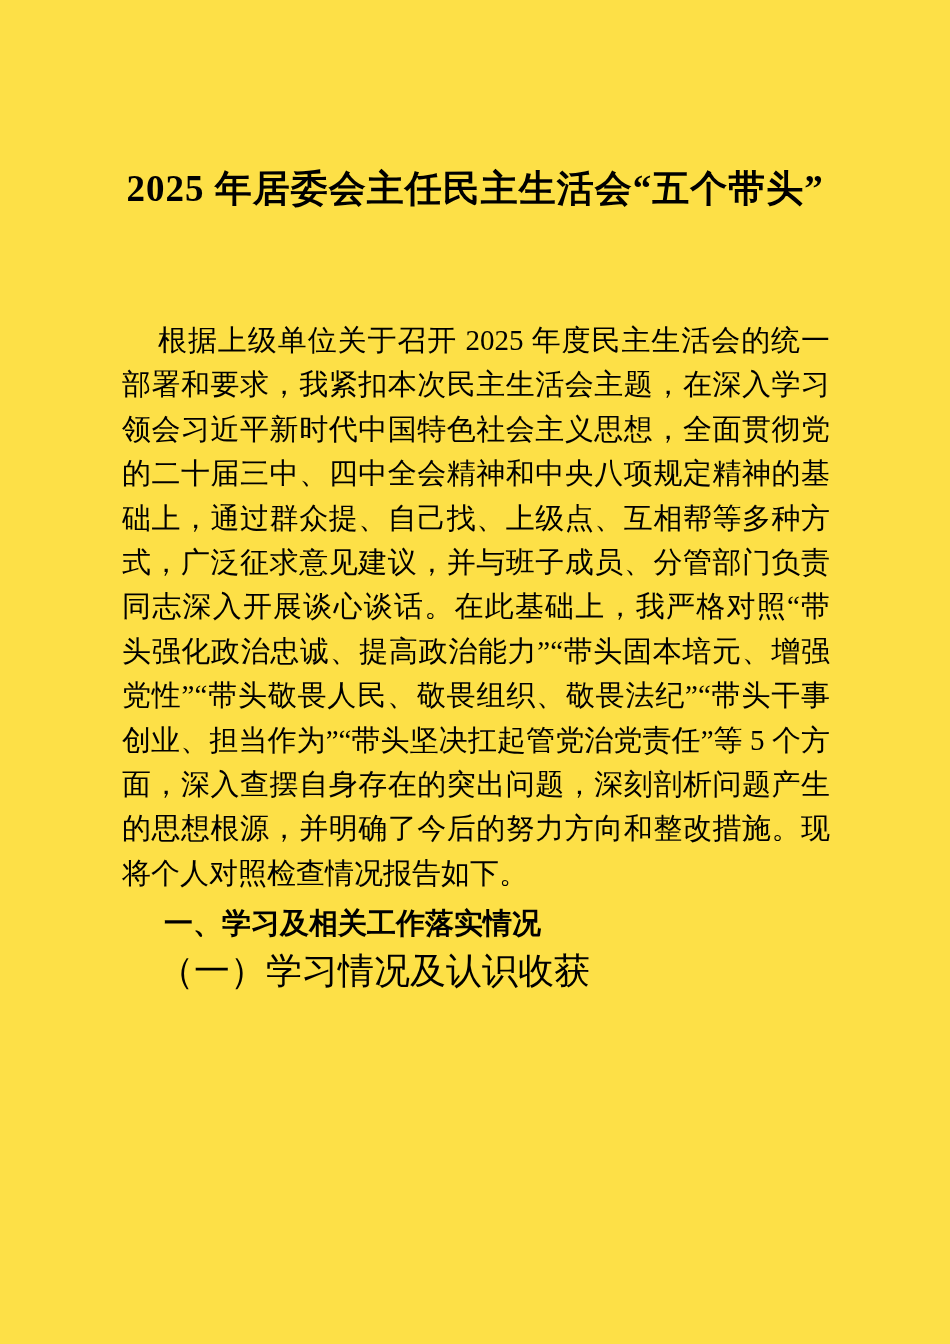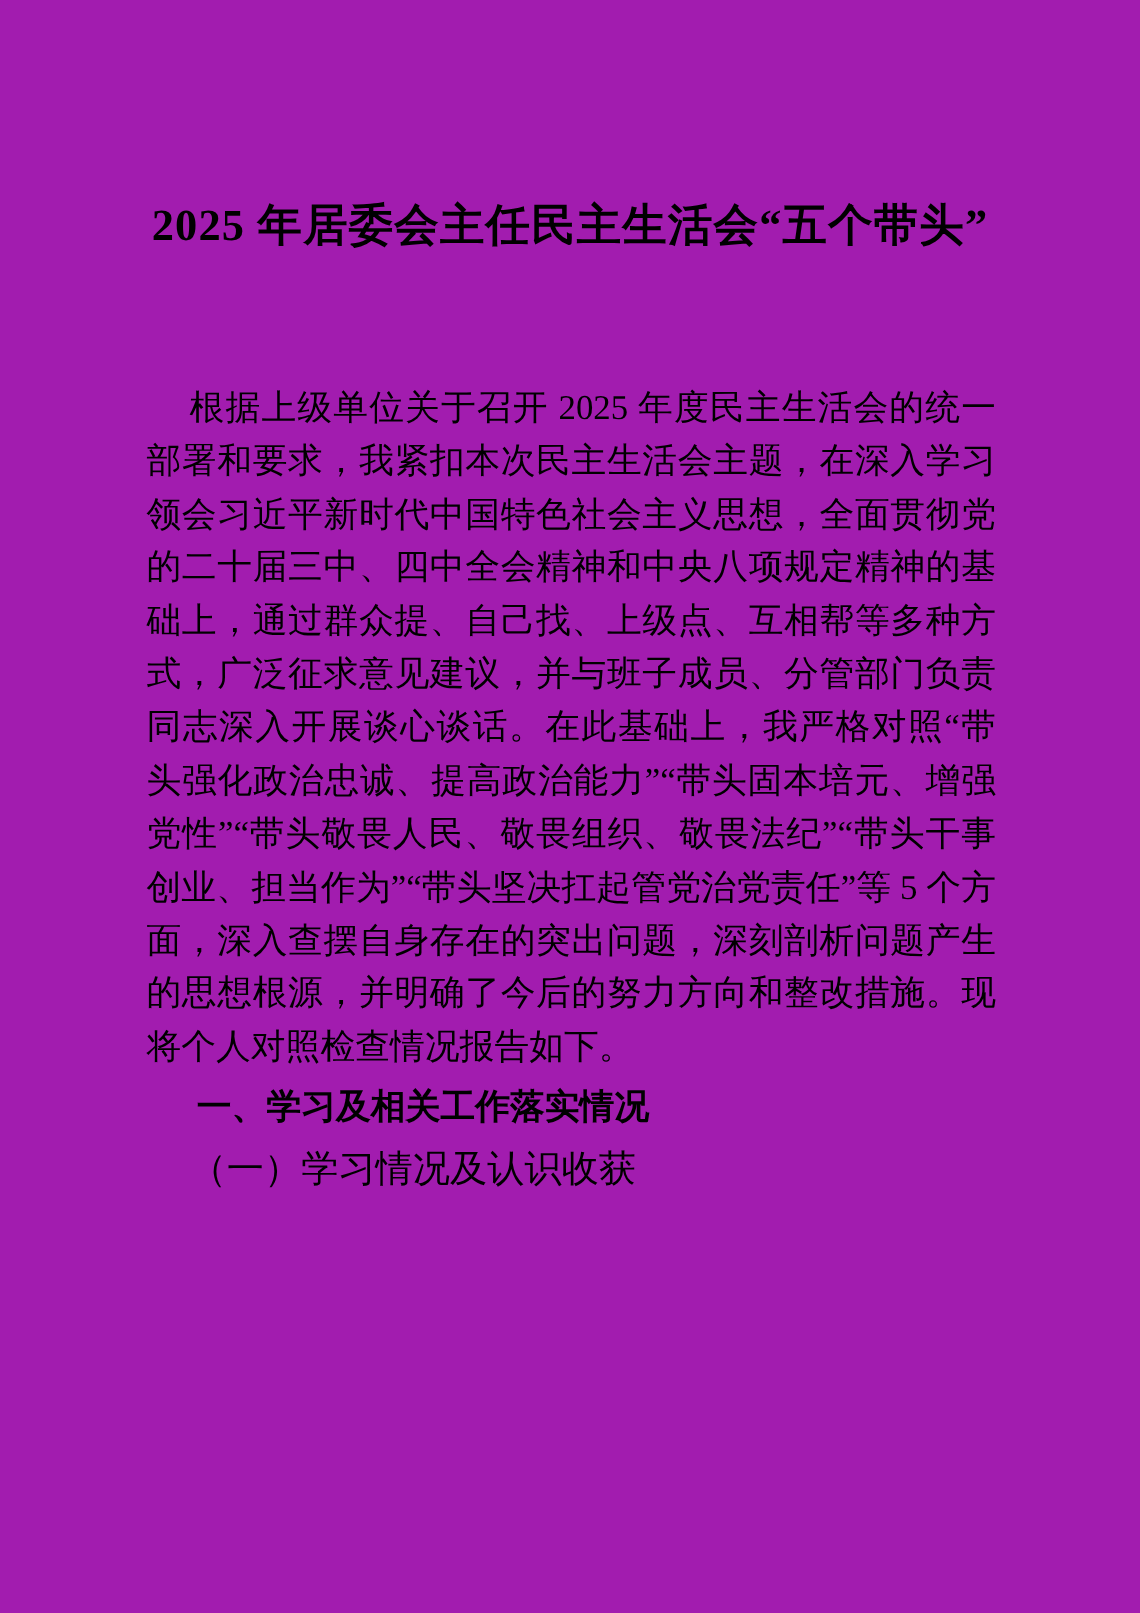--- a/index.html
+++ b/index.html
@@ -4,21 +4,21 @@
 <style>
   html, body {
     margin: 0;
     padding: 0;
     background: #ffffff;
   }
   .page {
     position: relative;
     width: 950px;
     height: 1344px;
-    background: #a21caf;
+    background: #fde047;
     overflow: hidden;
     color: #000000;
   }
   .doc-title {
     position: absolute;
     top: 163px;
     left: 0;
     width: 950px;
     text-align: center;
     font-family: "Liberation Serif", "DejaVu Serif", serif;
@@ -48,23 +48,23 @@
     margin: 6px;
     text-indent: 36px;
     font-family: "Liberation Sans", "DejaVu Sans", sans-serif;
     font-weight: 700;
     font-size: 29px;
     line-height: 44.4px;
   }
   .subsection-heading {
     margin: 0;
     text-indent: 36px;
-    font-family: Liberation Sans, sans-serif;
+    font-family: Liberation Mono, monospace;
     font-weight: 400;
-    font-size: 31px;
+    font-size: 36px;
     line-height: 44.4px;
   }
 </style>
 </head>
 <body>
 
 <div class="page">
 
   <div class="doc-title">
     <div>2025 年居委会主任民主生活会“五个带头”</div>

